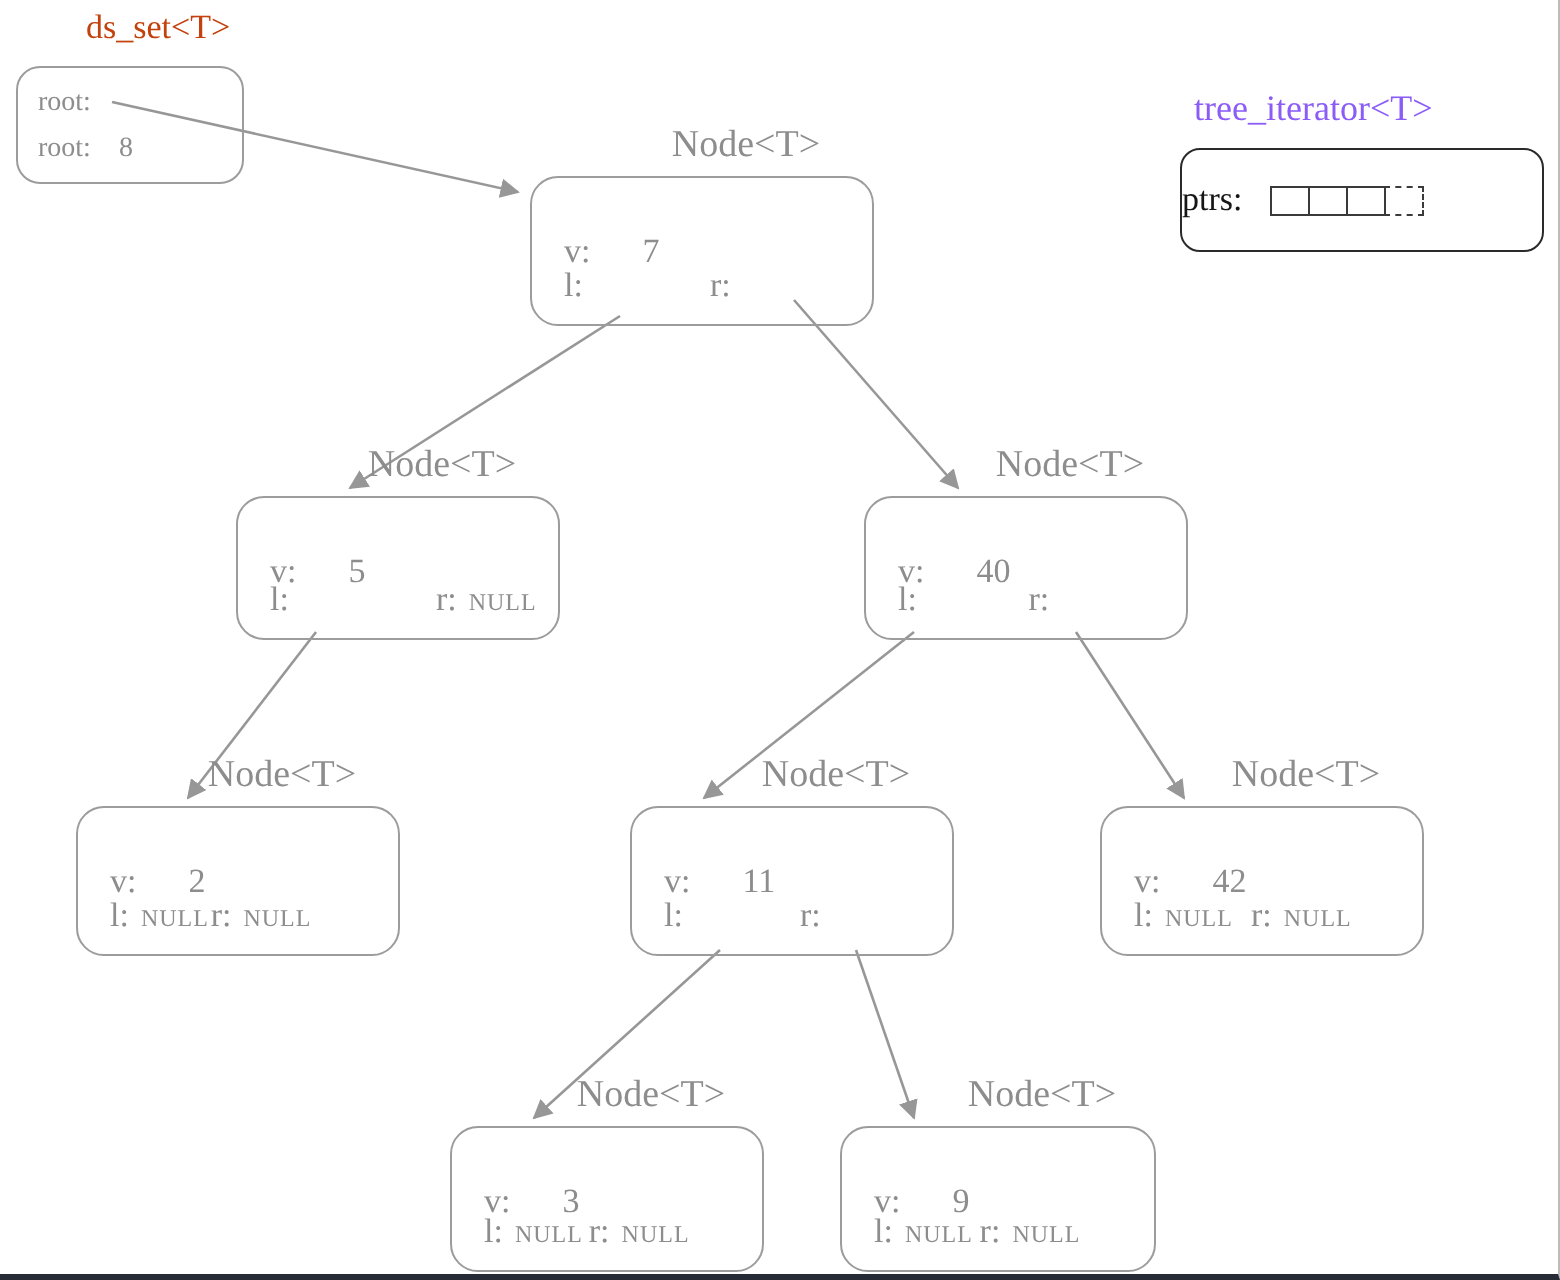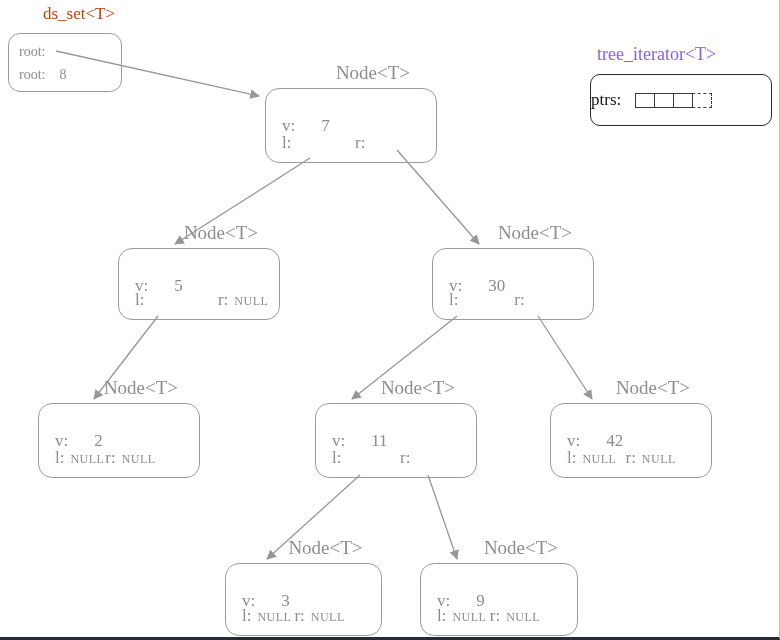--- a/index.html
+++ b/index.html
@@ -128,21 +128,21 @@
         <span class="pair l"><span>l:</span><span class="null"></span></span>
         <span class="pair" style="left:61%"><span>r:</span><span class="null">NULL</span></span>
       </div>
     </div>
   </div>
 
   <div class="node" style="left:432px; top:222px; width:162px; height:98px;">
     <div class="node-label">Node&lt;T&gt;</div>
     <div class="node-box">
       <div class="vrow">
-        <span>v:</span><span class="val">30</span>
+        <span>v:</span><span class="val">40</span>
       </div>
       <div class="lrrow">
         <span class="pair l"><span>l:</span><span class="null"></span></span>
         <span class="pair" style="left:48%"><span>r:</span><span class="null"></span></span>
       </div>
     </div>
   </div>
 
   <div class="node" style="left:38px; top:377px; width:162px; height:101px;">
     <div class="node-label">Node&lt;T&gt;</div>

